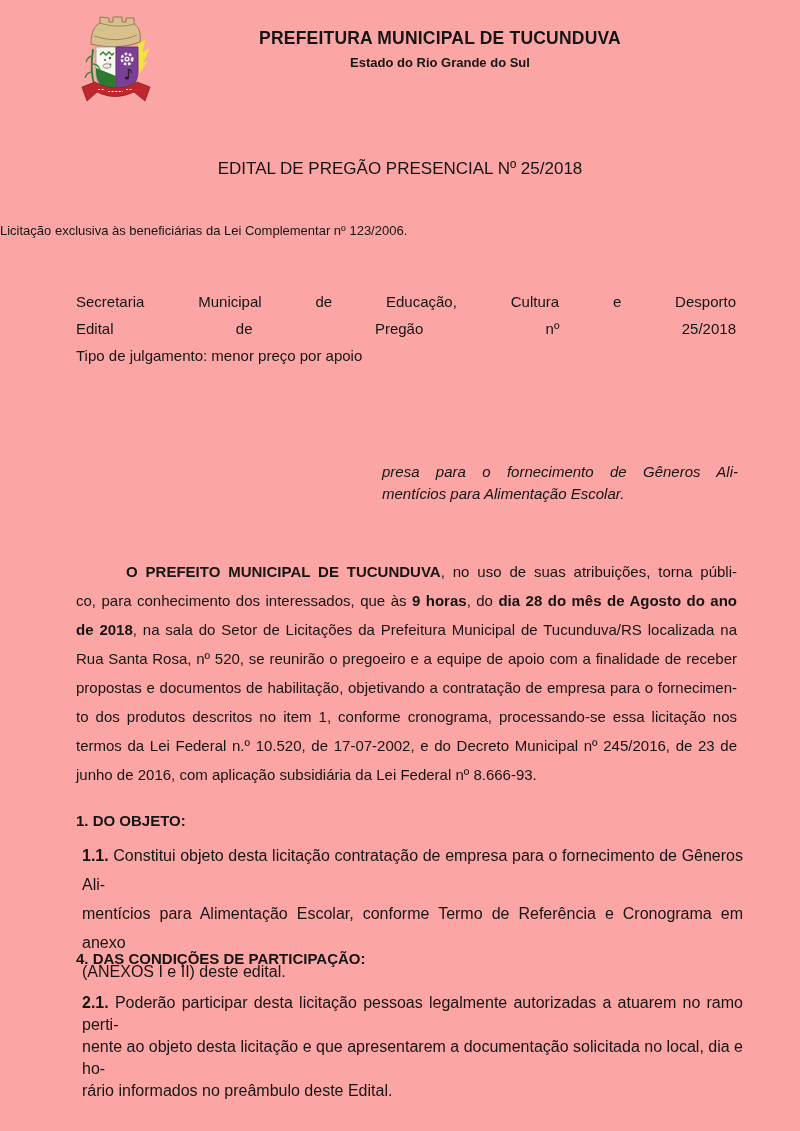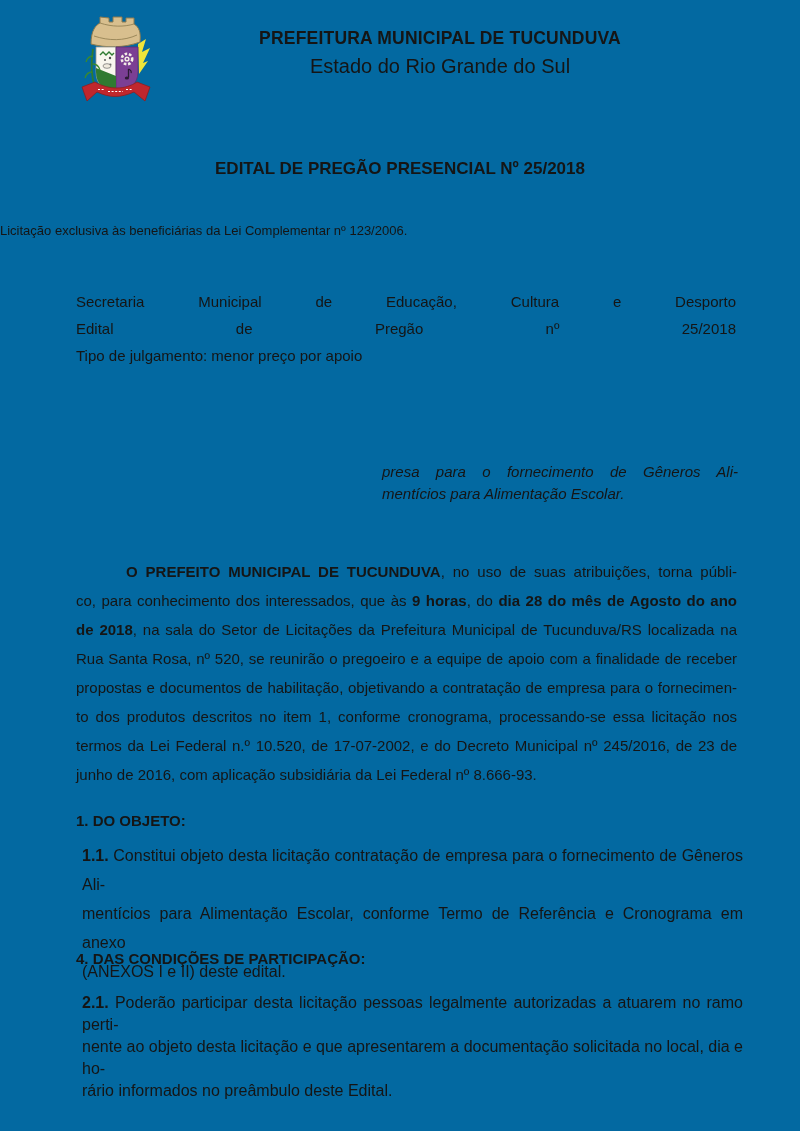--- a/index.html
+++ b/index.html
@@ -1,28 +1,28 @@
 <!DOCTYPE html>
 <html><head>
 <meta charset="utf-8">
 <style>
   html,body{margin:0;padding:0;background:#e8e8e8;}
   .page{
     position:relative;width:800px;height:1131px;margin:0 auto;
-    background:#0369a1;color:#151515;overflow:hidden;
+    background:#fca5a5;color:#151515;overflow:hidden;
     font-family:"Liberation Sans", sans-serif;
   }
   .b{font-weight:bold;}
   .tline{white-space:pre-wrap;}
   .just{text-align:justify;text-align-last:justify;-moz-text-align-last:justify;}
   .crest{position:absolute;left:74px;top:14px;width:84px;height:98px;}
   .header-text{position:absolute;left:120px;right:40px;top:28px;text-align:center;}
   .org{font-size:17.5px;font-weight:bold;letter-spacing:.2px;}
-  .state{font-size:20px;margin-top:6px;}
-  .doc-title{position:absolute;top:159px;left:0;width:100%;text-align:center;font-size:17px;font-weight:bold;}
+  .state{font-size:13px;margin-top:6px;font-weight:bold;}
+  .doc-title{position:absolute;top:159px;left:0;width:100%;text-align:center;font-size:17px;font-weight:normal;}
   .doc-subtitle{position:absolute;top:223px;left:0;width:100%;font-size:13px;font-weight:normal;}
   .info{position:absolute;top:288px;left:76px;right:64px;font-size:15px;line-height:27px;}
   .summary{position:absolute;top:461px;left:382px;width:356px;font-size:15px;font-style:italic;line-height:21.5px;}
   .preamble{position:absolute;top:557px;left:76px;width:661px;font-size:15px;line-height:29px;}
   .preamble .tline:first-child{text-indent:50px;}
   .sec-h{position:absolute;left:76px;font-size:15px;font-weight:bold;}
   .sec-p{position:absolute;left:82px;width:661px;font-size:16px;}
   #sec1-h{top:812px;}
   #sec1-p{top:841px;line-height:29px;}
   #sec2-h{top:950px;}

